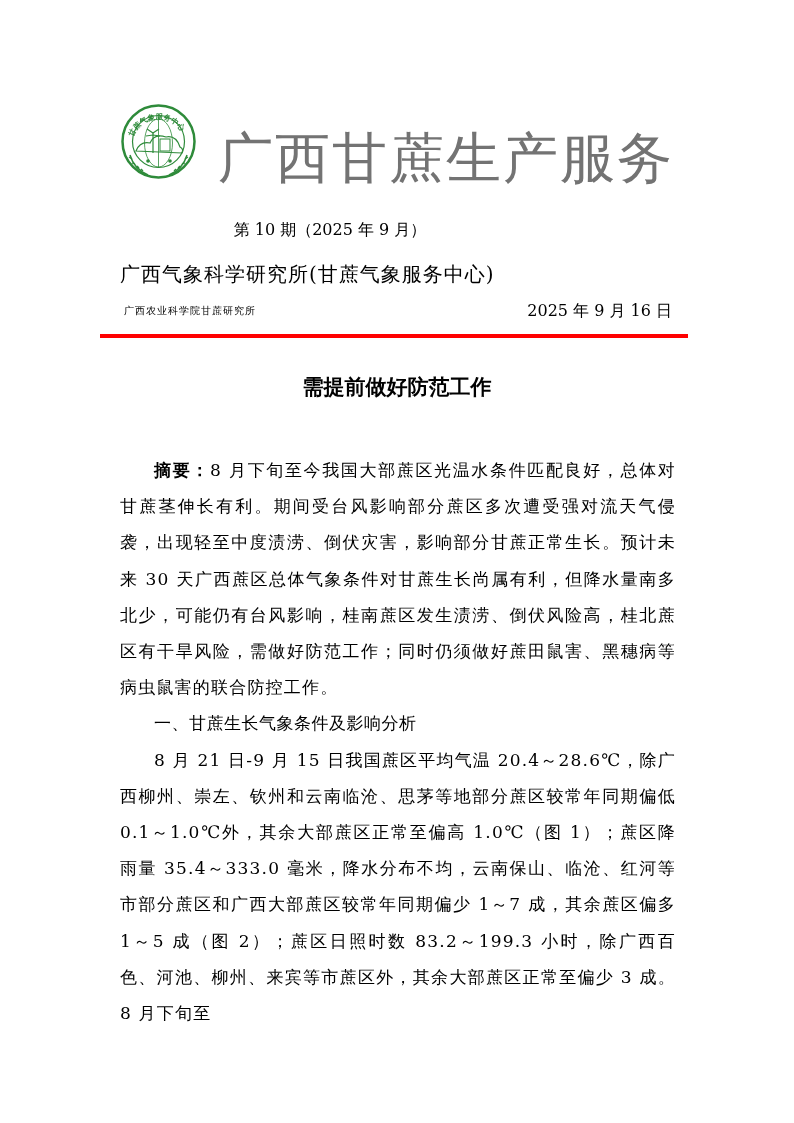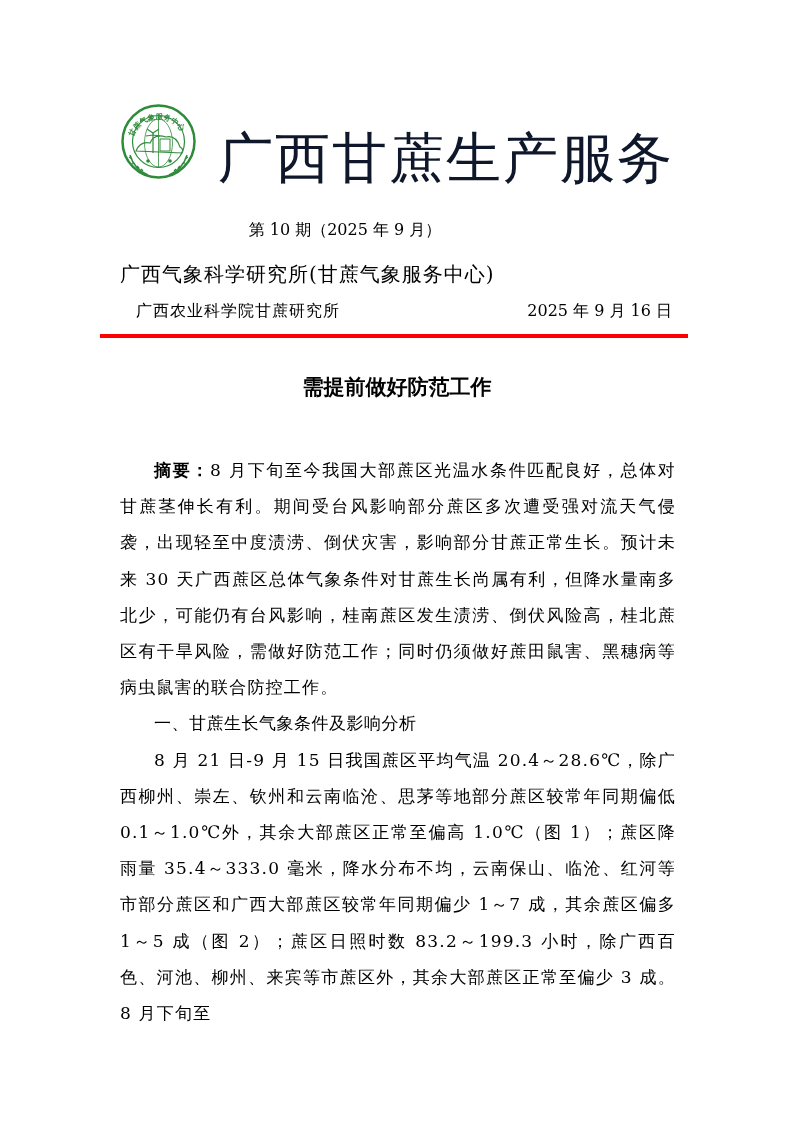--- a/index.html
+++ b/index.html
@@ -1,25 +1,25 @@
 <!DOCTYPE html>
 <html><head>
 <meta charset="utf-8">
 <style>
   html, body { margin: 0; padding: 0; background: #ffffff; }
   body { width: 794px; height: 1123px; position: relative; overflow: hidden;
          font-family: "DejaVu Serif", "Liberation Serif", serif; color: #000; }
   .logo { position: absolute; left: 120px; top: 103px; width: 77px; height: 77px; }
   .masthead { position: absolute; left: 218px; top: 118px; width: 460px; height: 80px;
-              color: #0f172a; font-family: "DejaVu Serif", "Liberation Serif", serif;
+              color: #737373; font-family: "DejaVu Serif", "Liberation Serif", serif;
               font-size: 55px; line-height: 80px; letter-spacing: 2px; white-space: nowrap; }
   .issue { position: absolute; left: 0; width: 660px; top: 218px; text-align: center;
-           font-size: 16px; line-height: 24px; padding-left: 15px; }
+           font-size: 16px; line-height: 24px; }
   .org1 { position: absolute; left: 120px; top: 262px; font-size: 20px; line-height: 24px; letter-spacing: 1px; }
-  .org2 { position: absolute; left: 136px; top: 299px; font-size: 16px; line-height: 24px; letter-spacing: 1px; }
+  .org2 { position: absolute; left: 124px; top: 299px; font-size: 10px; line-height: 24px; letter-spacing: 1px; }
   .date { position: absolute; right: 122px; top: 299px; font-size: 16px; line-height: 24px; text-align: center; }
   .redline { position: absolute; left: 100px; top: 334px; width: 588px; height: 4px; background: #ff0000; }
   .title { position: absolute; left: 0; width: 794px; top: 372px; text-align: center;
            font-family: "DejaVu Sans", "Liberation Sans", sans-serif; font-weight: bold;
            font-size: 21px; line-height: 31px; }
   .title .gap { display: inline-block; width: 24px; }
   .body { position: absolute; left: 120px; width: 556px; top: 452px;
           font-size: 17px; line-height: 36.2px; text-align: justify; letter-spacing: 1.2px; }
   .body p { margin: 0; text-indent: 2em; }
   .body .label { font-family: "DejaVu Sans", "Liberation Sans", sans-serif; font-weight: bold; margin-top: 12px; }

